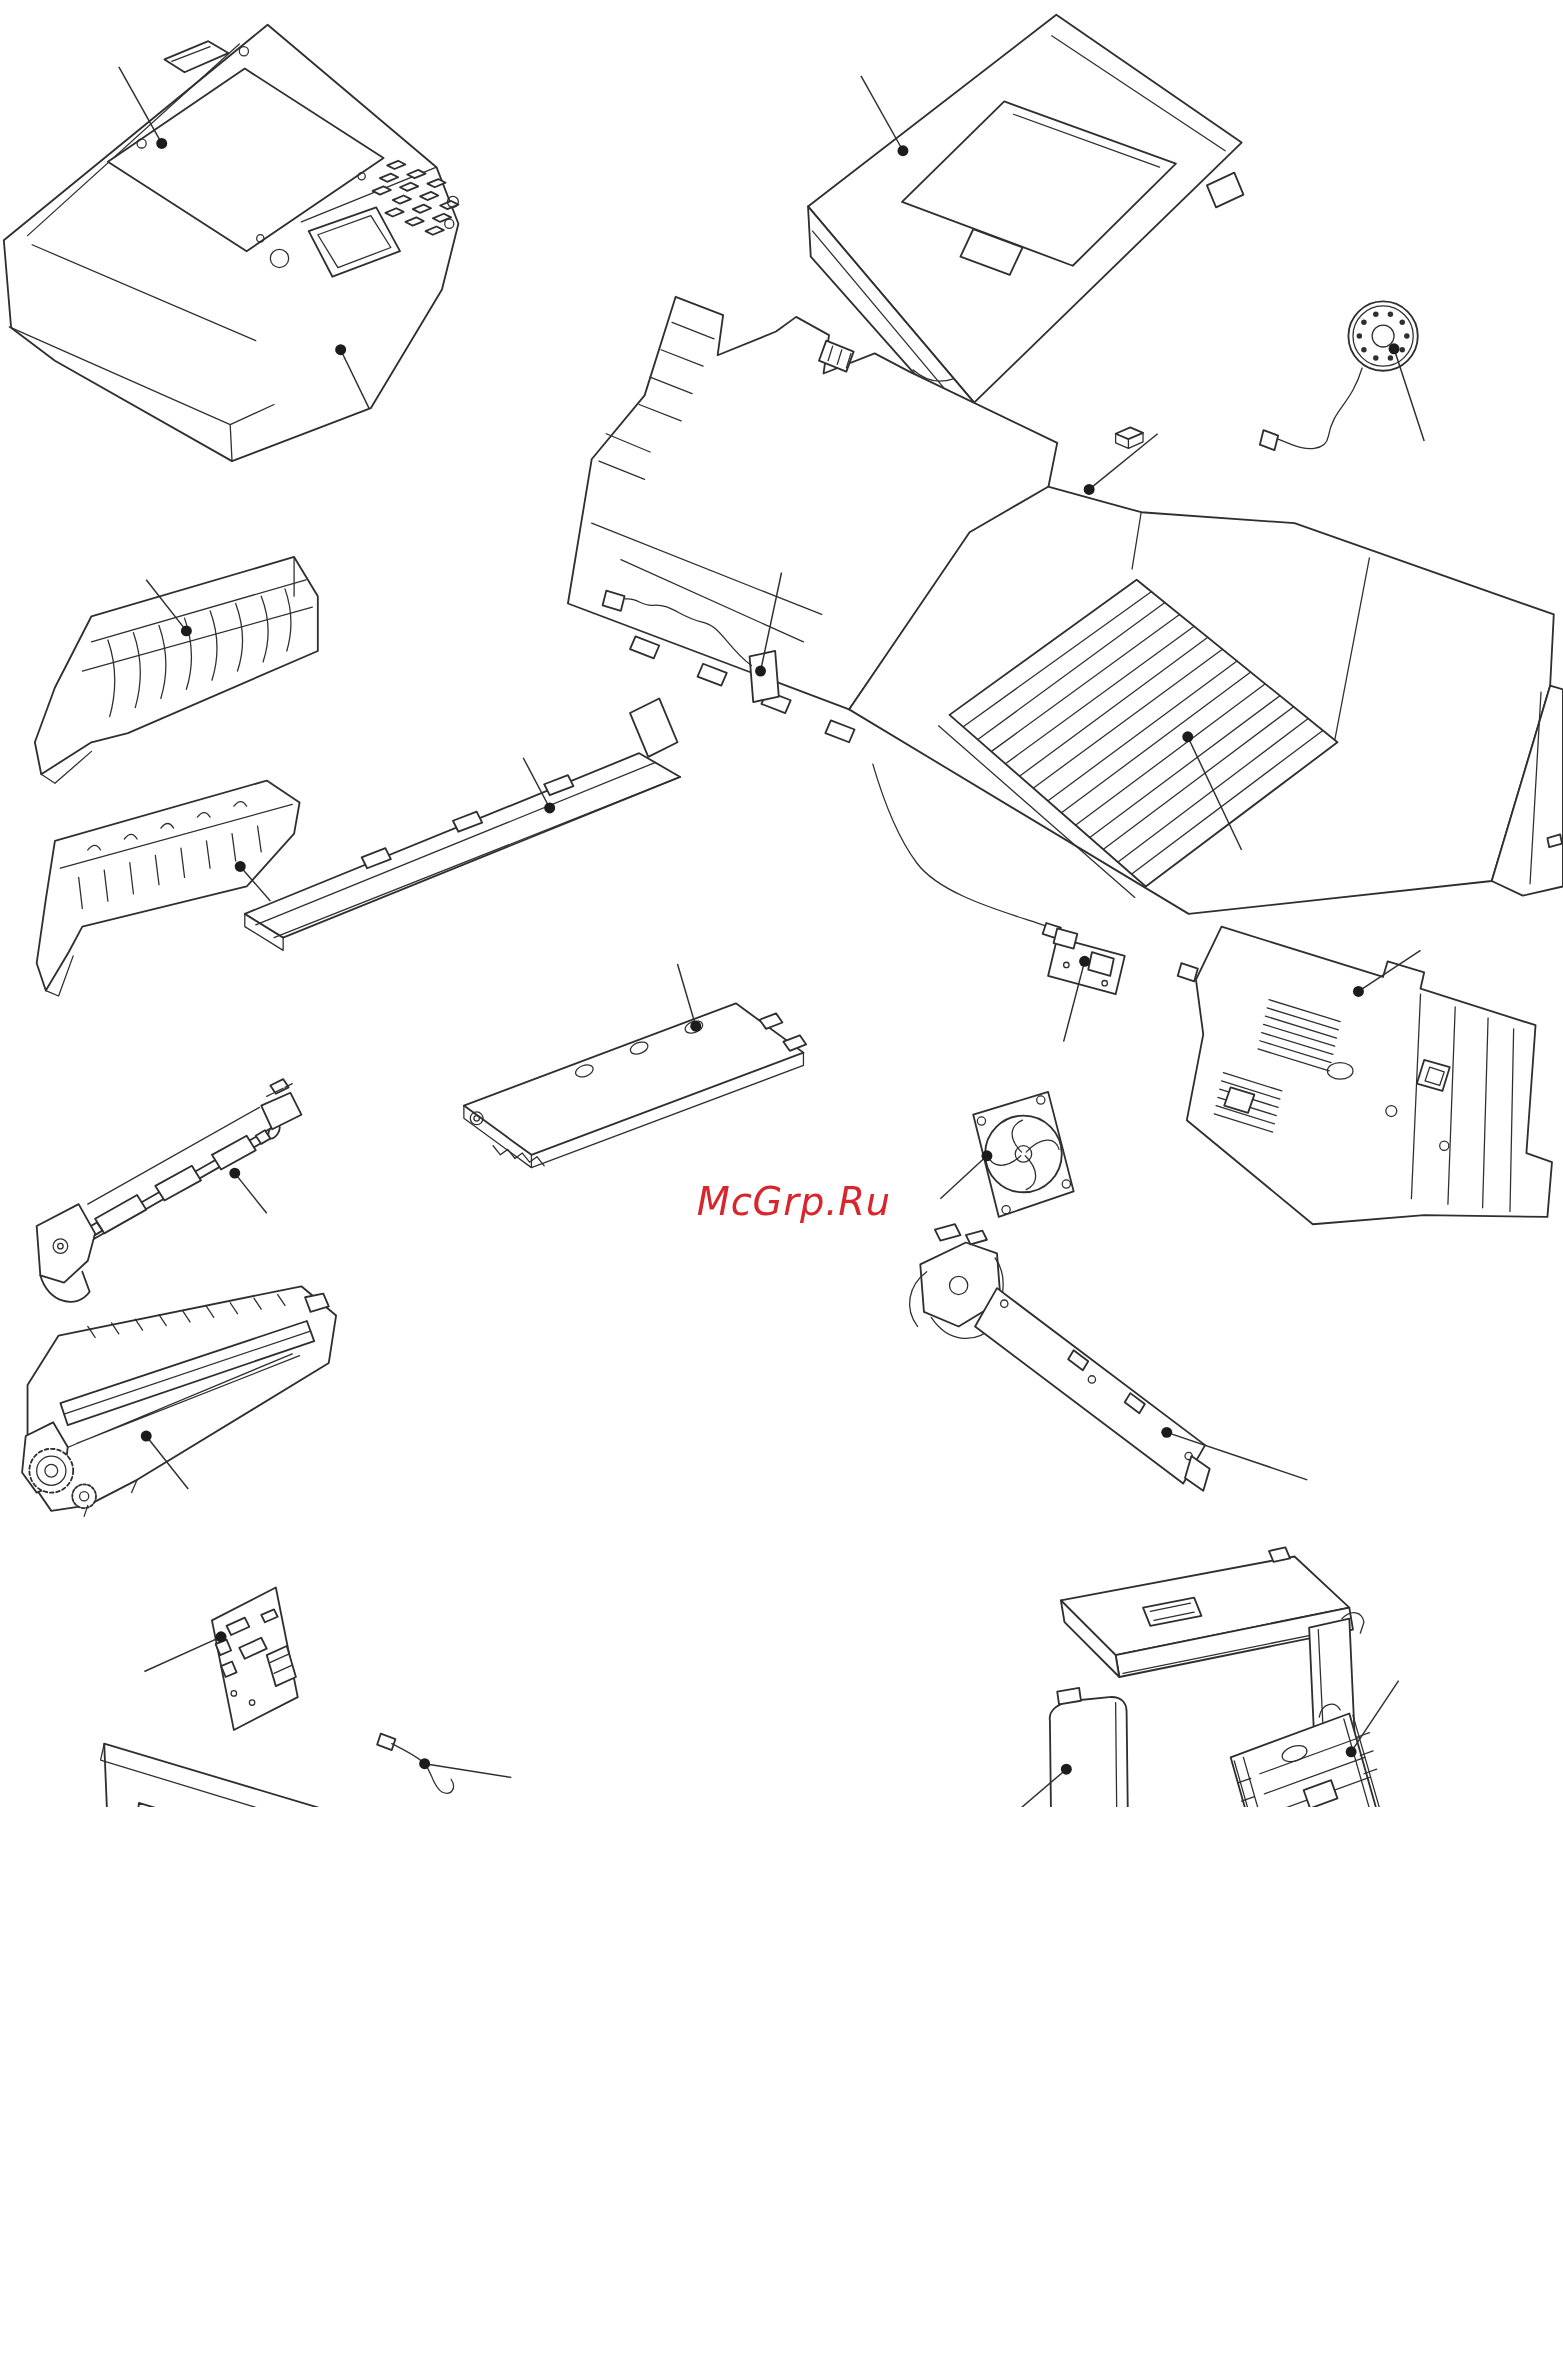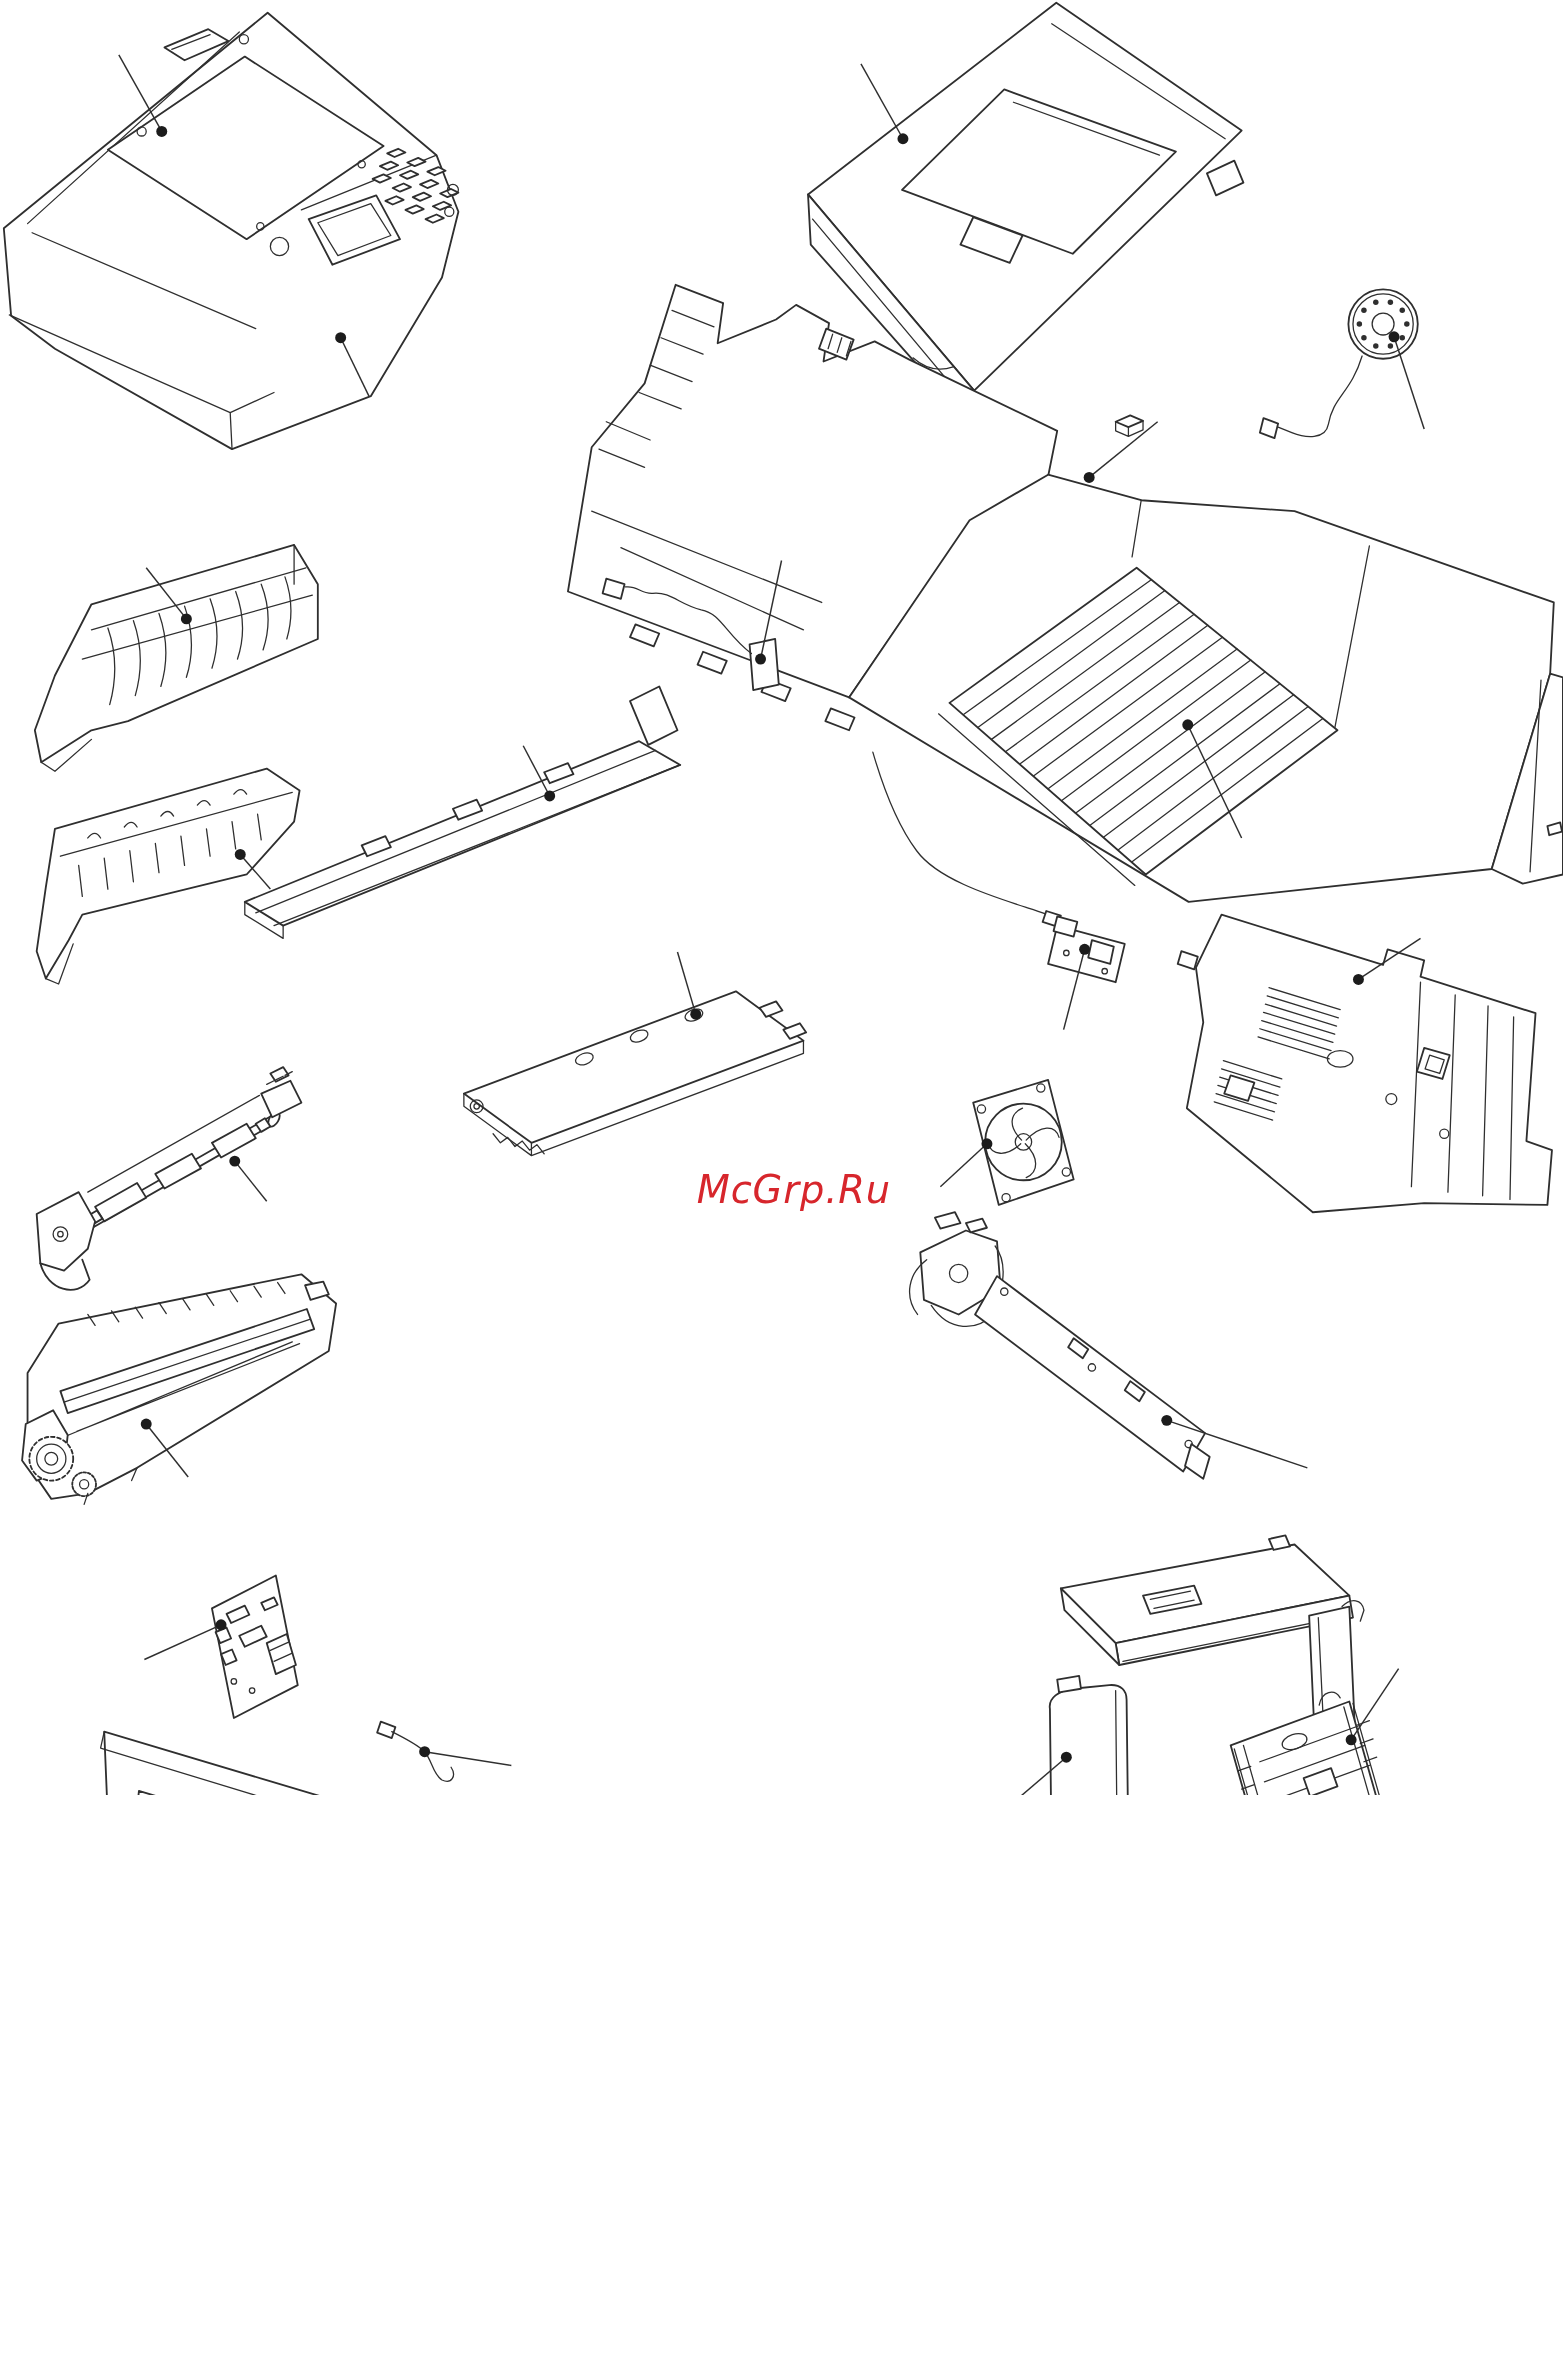--- a/index.html
+++ b/index.html
@@ -1,17 +1,17 @@
 <!DOCTYPE html>
 <html style="font-size:14.6px"><head>
 <meta charset="utf-8">
 <style>
   html,body{margin:0;padding:0;background:#ffffff;}
   .canvas{position:relative;width:1564px;height:1795px;background:#ffffff;overflow:hidden;
-          font-family:"DejaVu Sans", sans-serif;}
+          font-family:"DejaVu Sans", sans-serif;margin-top:12px;}
   svg{position:absolute;inset:0;}
   .p  {fill:#ffffff;stroke:#2f2f2f;stroke-width:2;stroke-linejoin:round;stroke-linecap:round;}
   .ln {fill:none;stroke:#2f2f2f;stroke-width:2;stroke-linejoin:round;stroke-linecap:round;}
   .tn {fill:none;stroke:#2f2f2f;stroke-width:1.4;stroke-linejoin:round;stroke-linecap:round;}
   .lead{fill:none;stroke:#2f2f2f;stroke-width:1.6;}
   .dot{fill:#1c1c1c;stroke:none;}
   .wm{font-style:italic;font-size:42px;letter-spacing:1px;}
 </style>
 </head>
 <body>

